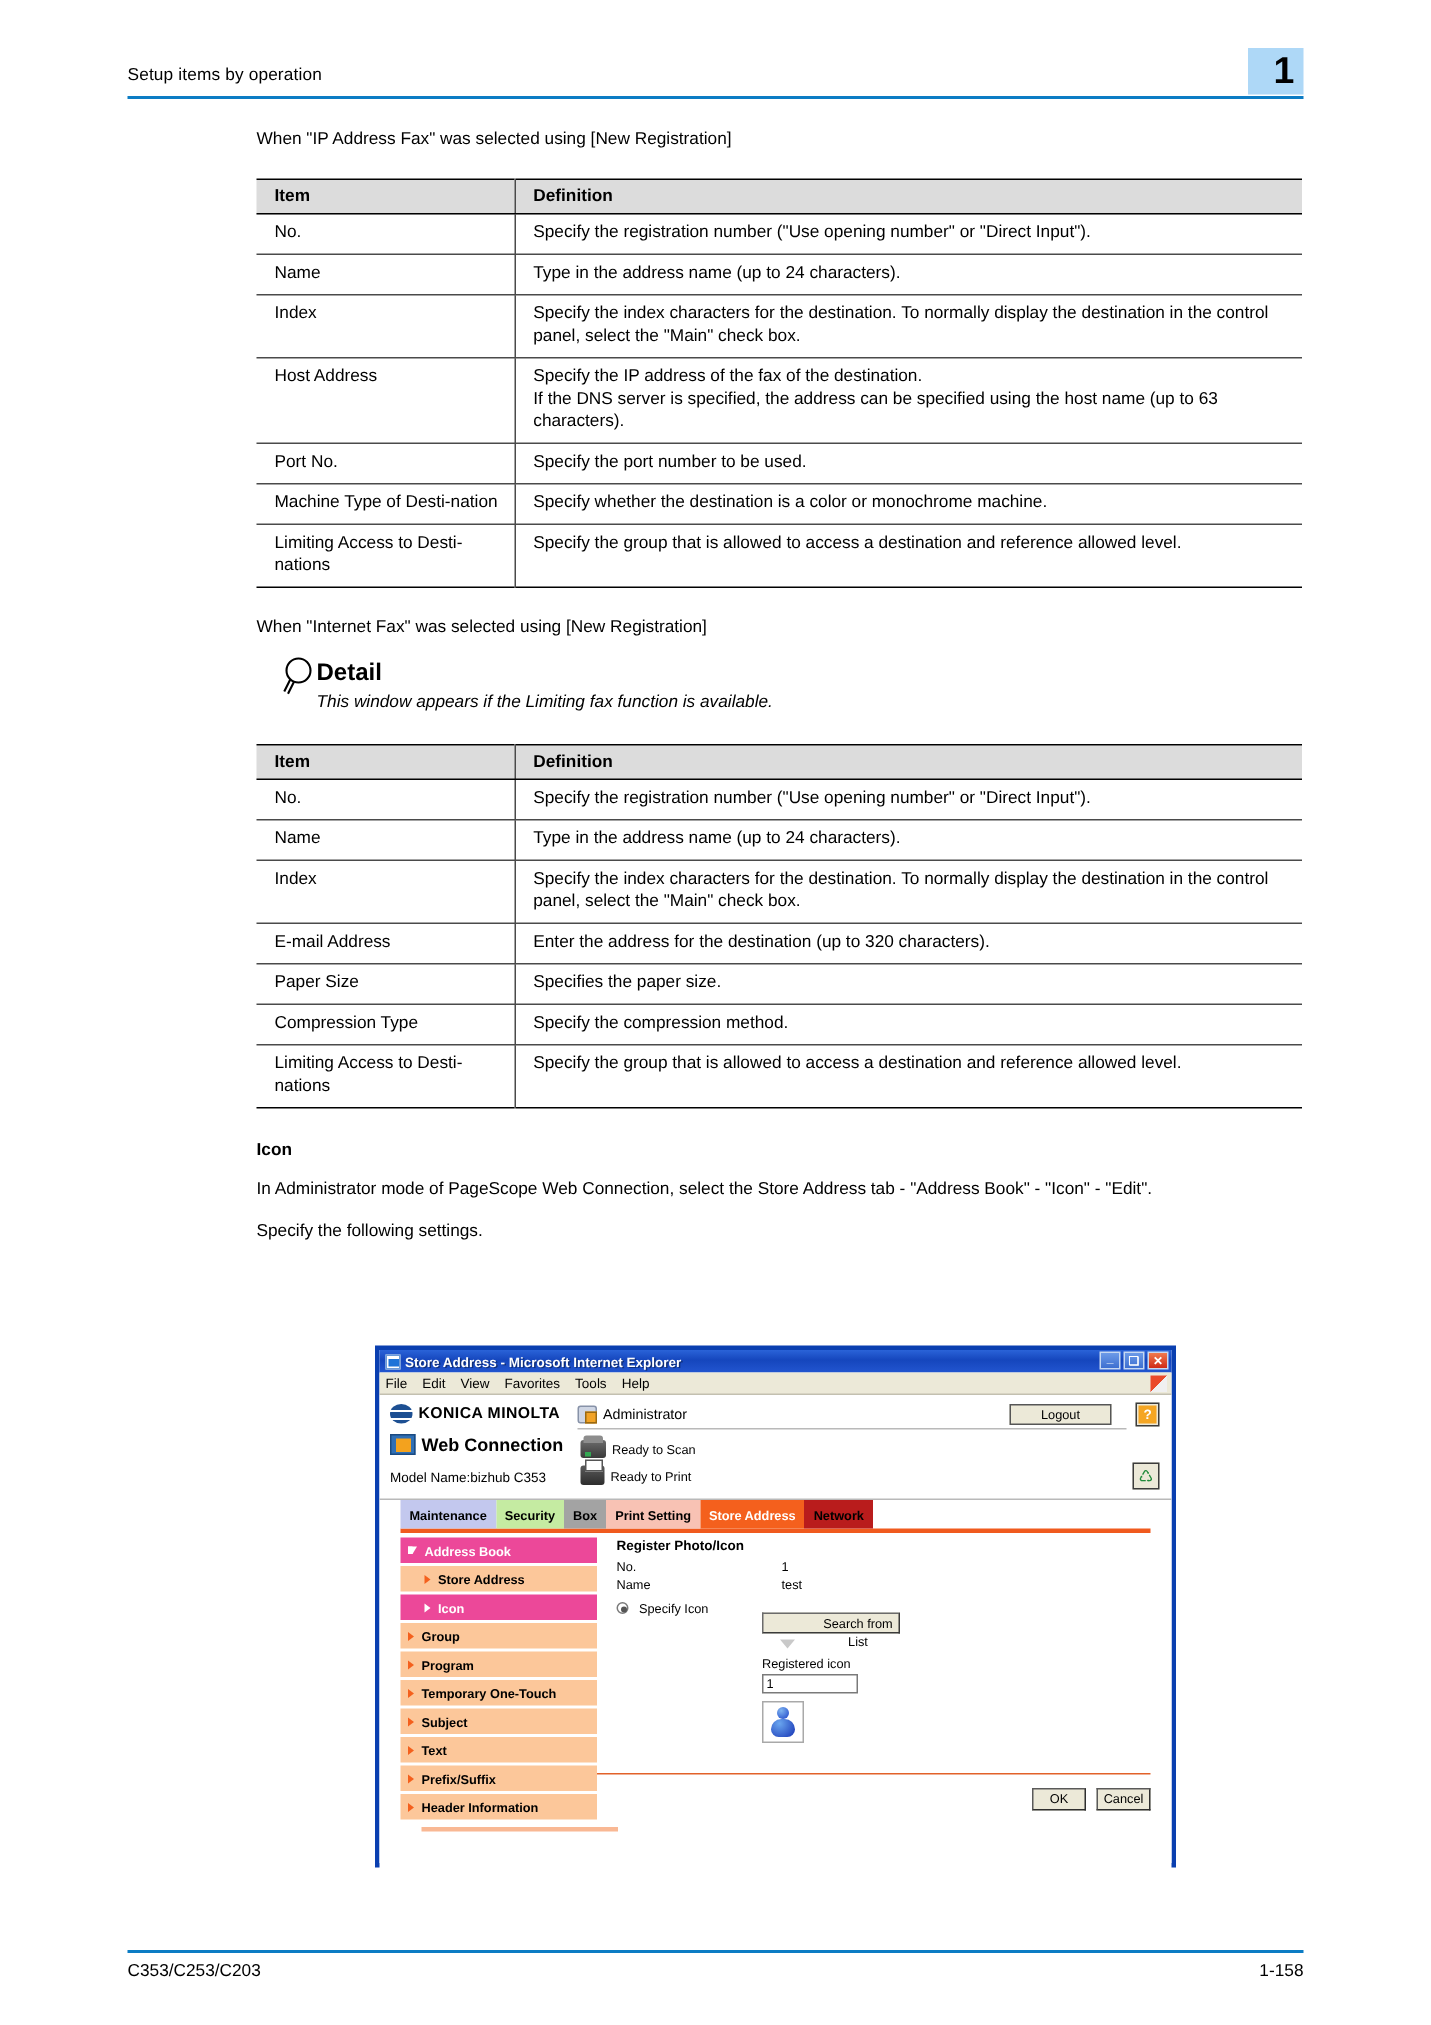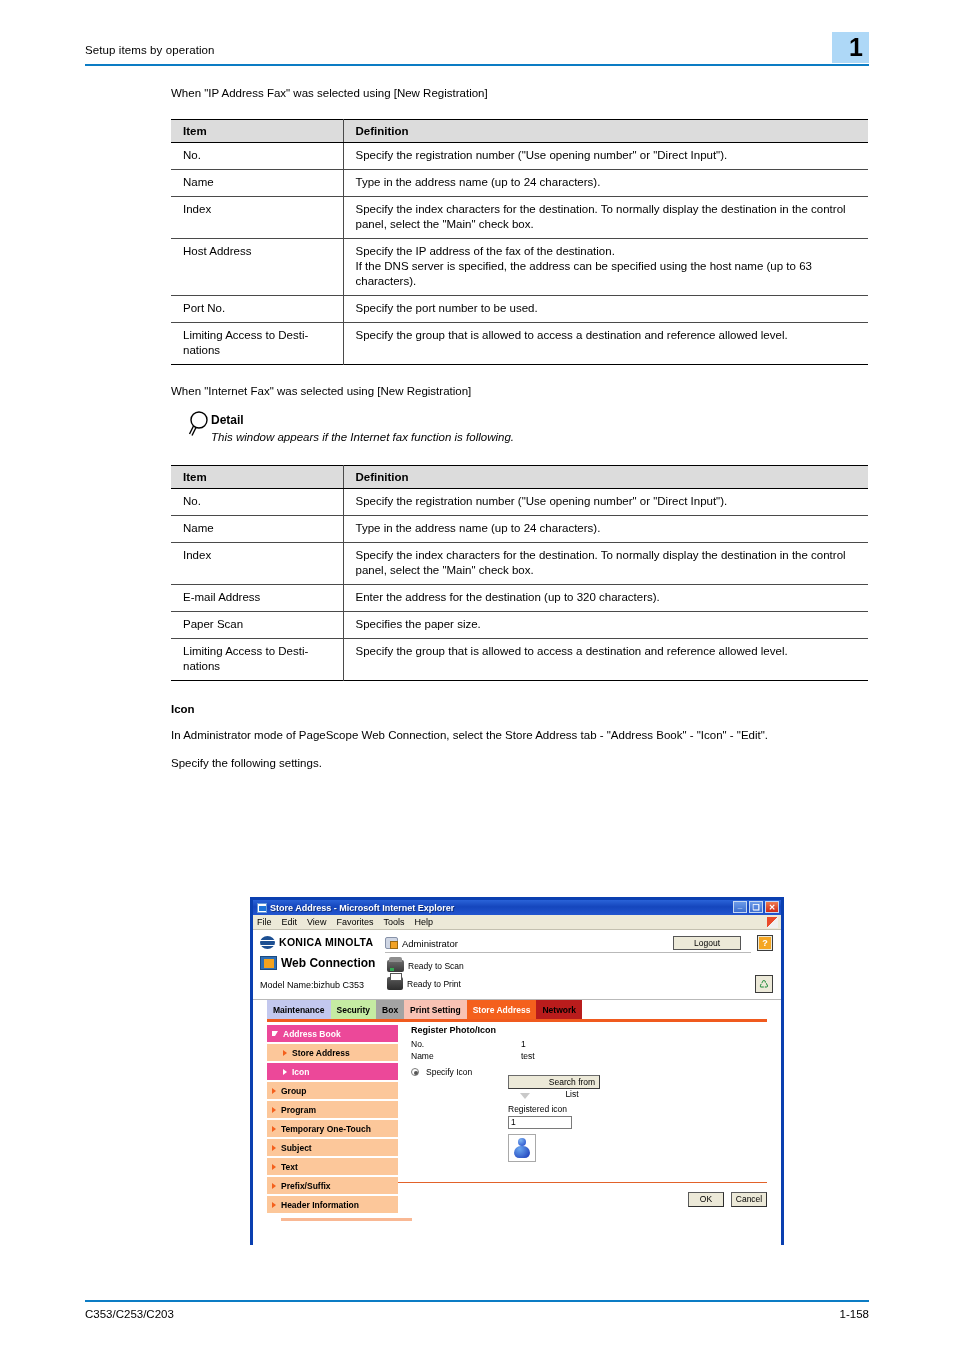--- a/index.html
+++ b/index.html
@@ -57,21 +57,21 @@
     padding: 5px 10px 6px 12px; vertical-align: top;
     border-bottom: .8px solid #4a4a4a; line-height: 15px;
   }
   table.spec tr:last-child td { border-bottom: none; }
   table.spec th.c1, table.spec td.c1 { width: 172px; border-right: .8px solid #4a4a4a; }
   table.spec th.c2, table.spec td.c2 { width: 525px; }
 
   
   .detail-note { position: relative; padding-left: 40px; margin-top: 14px; }
   .detail-note .magnifier { position: absolute; left: 16px; top: -4px; }
-  .detail-note .d-title { font-size: 12px; font-weight: bold; }
+  .detail-note .d-title { font-size: 16px; font-weight: bold; }
   .detail-note .d-text { font-size: 11.5px; font-style: italic; margin-top: 4px; }
 
   .sec-head { font-size: 11.5px; font-weight: bold; }
 
   
   .ie-window {
     position: absolute; left: 250px; top: 897px;
     width: 534px; height: 348px;
     background: #ffffff;
     border: 3px solid #0a3fb0;
@@ -337,40 +337,44 @@
       <tr>
         <td class="c1">Host Address</td>
         <td class="c2" style="white-space:pre-line">Specify the IP address of the fax of the destination.
 If the DNS server is specified, the address can be specified using the host name (up to 63 characters).</td>
       </tr>
       <tr>
         <td class="c1">Port No.</td>
         <td class="c2">Specify the port number to be used.</td>
       </tr>
       <tr>
+        <td class="c1" style="white-space:pre-line">Machine Type of Desti-nation</td>
+        <td class="c2">Specify whether the destination is a color or monochrome machine.</td>
+      </tr>
+      <tr>
         <td class="c1" style="white-space:pre-line">Limiting Access to Desti-nations</td>
         <td class="c2">Specify the group that is allowed to access a destination and reference allowed level.</td>
       </tr>
     </tbody>
   </table>
 
   <div class="spacer-18"></div>
 
   <div class="para">When "Internet Fax" was selected using [New Registration]</div>
 
   <div class="detail-note">
     <span class="magnifier">
       <svg width="26" height="28" viewBox="0 0 26 28">
         <circle cx="12" cy="11" r="8" fill="none" stroke="#000" stroke-width="1.4"></circle>
         <line x1="6.5" y1="17" x2="2.5" y2="25" stroke="#000" stroke-width="1.4"></line>
         <line x1="9" y1="18.5" x2="5" y2="26.5" stroke="#000" stroke-width="1.4"></line>
       </svg>
     </span>
     <div class="d-title">Detail</div>
-    <div class="d-text">This window appears if the Internet fax function is following.</div>
+    <div class="d-text">This window appears if the Limiting fax function is available.</div>
   </div>
 
   <div class="spacer-22"></div>
 
   <table class="spec">
     <thead>
       <tr>
         <th class="c1">Item</th>
         <th class="c2">Definition</th>
       </tr>
@@ -386,22 +390,26 @@
       </tr>
       <tr>
         <td class="c1">Index</td>
         <td class="c2">Specify the index characters for the destination. To normally display the destination in the control panel, select the "Main" check box.</td>
       </tr>
       <tr>
         <td class="c1">E-mail Address</td>
         <td class="c2">Enter the address for the destination (up to 320 characters).</td>
       </tr>
       <tr>
-        <td class="c1">Paper Scan</td>
+        <td class="c1">Paper Size</td>
         <td class="c2">Specifies the paper size.</td>
+      </tr>
+      <tr>
+        <td class="c1">Compression Type</td>
+        <td class="c2">Specify the compression method.</td>
       </tr>
       <tr>
         <td class="c1" style="white-space:pre-line">Limiting Access to Desti-nations</td>
         <td class="c2">Specify the group that is allowed to access a destination and reference allowed level.</td>
       </tr>
     </tbody>
   </table>
 
   <div class="spacer-22"></div>
 

